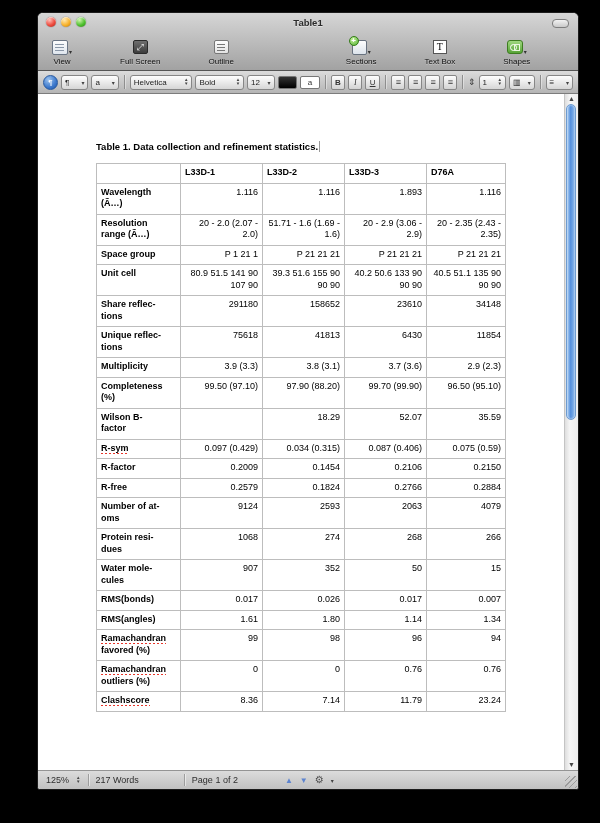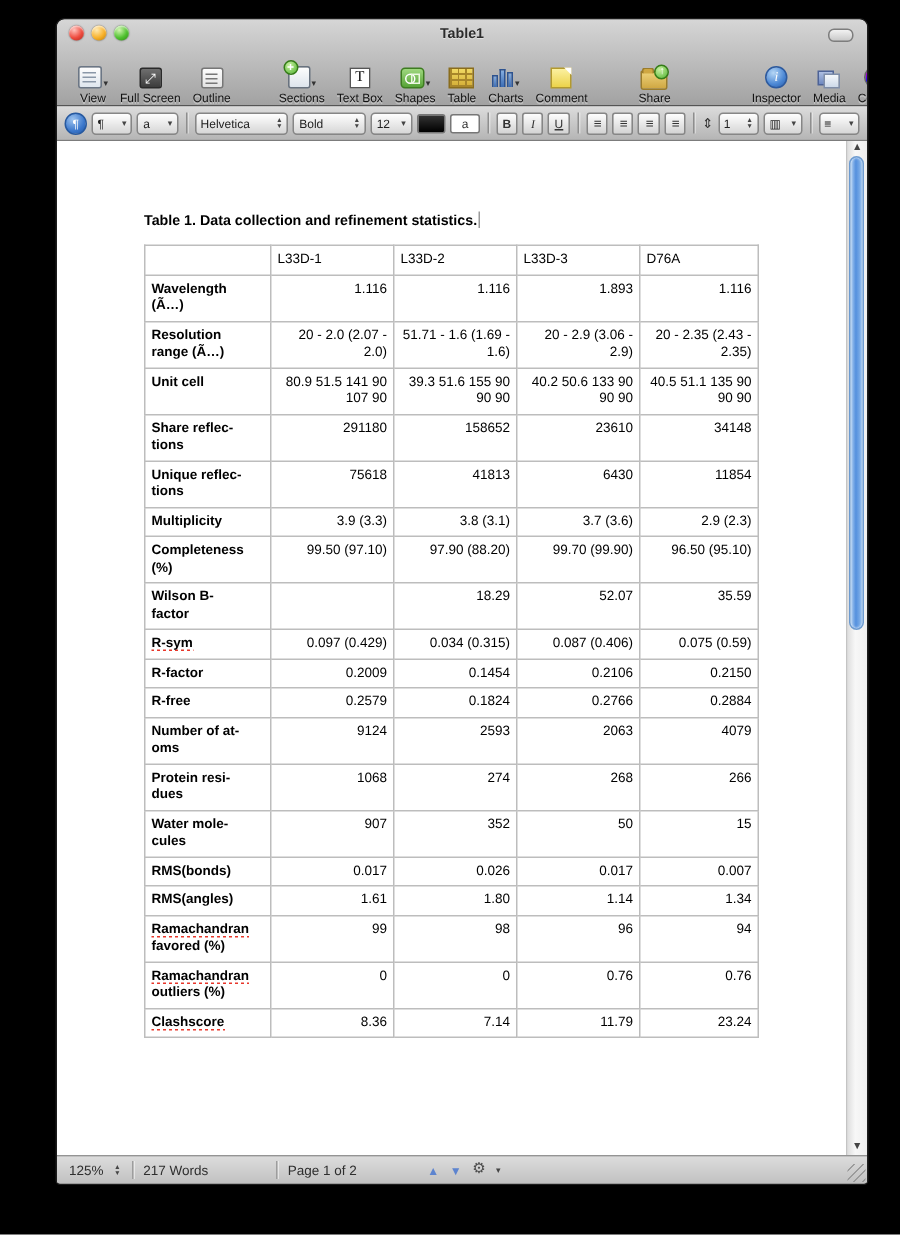--- a/index.html
+++ b/index.html
@@ -11,21 +11,21 @@
   .chrome{background:linear-gradient(#d6d6d6,#a2a2a2);border-bottom:1px solid #555;}
   .titlebar{height:18px;position:relative;display:flex;align-items:center;justify-content:center;}
   .title{font-size:9.5px;font-weight:bold;color:#2b2b2b;text-shadow:0 1px 0 rgba(255,255,255,.45);}
   .traffic{position:absolute;left:8px;top:4px;display:flex;gap:5px;}
   .light{width:10px;height:10px;border-radius:50%;box-shadow:inset 0 1px 1px rgba(255,255,255,.6),0 0 1px rgba(0,0,0,.7);}
   .light.red{background:radial-gradient(circle at 35% 30%,#ffc2bc,#ee4b3e 55%,#a8261c);}
   .light.yellow{background:radial-gradient(circle at 35% 30%,#ffe9b0,#f8b12a 55%,#b57709);}
   .light.green{background:radial-gradient(circle at 35% 30%,#d2f5b0,#4fc12f 55%,#2c8212);}
   .minpill{position:absolute;right:9px;top:6px;width:15px;height:7px;border:1px solid #7d7d7d;border-radius:4px;background:linear-gradient(#f2f2f2,#c9c9c9);}
   
-  .toolbar{height:37px;display:flex;align-items:flex-end;padding:2px 6px 0 10px;}
+  .toolbar{height:37px;display:flex;align-items:center;padding:2px 6px 0 10px;gap:40px;}
   .tool{display:flex;flex-direction:column;align-items:center;padding:0 4px;cursor:default;}
   .tool .ic{height:19px;display:flex;align-items:center;justify-content:center;gap:1px;}
   .tlabel{font-size:8px;color:#111;white-space:nowrap;text-shadow:0 1px 0 rgba(255,255,255,.35);}
   .tarrow{font-size:6px;color:#333;align-self:flex-end;margin-bottom:2px;}
   .tsep{width:1px;height:30px;background:rgba(0,0,0,.18);margin:1px 4px 0;box-shadow:1px 0 0 rgba(255,255,255,.25);}
   .m-sections{margin-left:16px;} .m-share{margin-left:18px;} .m-inspector{margin-left:38px;}
   
   .icon{display:inline-block;position:relative;}
   .view-icon{width:14px;height:13px;background:linear-gradient(#fdfdfd,#dfe6ee);border:1px solid #6b7685;border-radius:2px;}
   .view-icon::before{content:"";position:absolute;left:2px;top:3px;width:9px;height:1px;background:#8a97a8;box-shadow:0 3px 0 #8a97a8,0 6px 0 #8a97a8;}
@@ -75,21 +75,21 @@
   .fbtn.b{font-weight:bold;} .fbtn.i{font-style:italic;font-family:"Liberation Serif",serif;} .fbtn.u{text-decoration:underline;}
   .algn{letter-spacing:-1px;font-size:9px;}
   
   .content{flex:1;position:relative;background:#fff;overflow:hidden;}
   .doc{position:absolute;left:0;top:0;right:14px;bottom:0;}
   .doc-title{position:absolute;left:58px;top:47px;font-size:9.5px;font-weight:bold;color:#000;white-space:nowrap;}
   .caret{display:inline-block;width:1px;height:11px;background:#9a9a9a;vertical-align:-2px;margin-left:1px;}
   table.datatable{position:absolute;left:58px;top:69px;width:409px;border-collapse:collapse;table-layout:fixed;
     font-size:9px;line-height:11.5px;color:#000;}
   .datatable th,.datatable td{border:1px solid #bdbdbd;vertical-align:top;padding:3px 4px 4px;overflow:hidden;}
-  .datatable th{text-align:left;font-weight:normal;font-size:9px;}
+  .datatable th{text-align:left;font-weight:bold;font-size:9px;}
   .datatable td.lbl{font-weight:bold;white-space:pre-line;}
   .datatable td.val{text-align:right;}
   .misspell{padding-bottom:1px;background:repeating-linear-gradient(90deg,#e8362a 0 2px,rgba(0,0,0,0) 2px 4px) left bottom/100% 1px no-repeat;}
   
   .scrollbar{position:absolute;right:0;top:0;bottom:0;width:14px;background:linear-gradient(90deg,#dedede,#f7f7f7 40%,#eee);border-left:1px solid #c4c4c4;box-sizing:border-box;}
   .sb-up{position:absolute;top:1px;left:0;width:100%;text-align:center;font-size:7px;color:#444;}
   .sb-down{position:absolute;bottom:2px;left:0;width:100%;text-align:center;font-size:7px;color:#444;}
   .sb-thumb{position:absolute;top:10px;left:1px;width:10px;height:316px;border-radius:6px;
     background:linear-gradient(90deg,#aecff2,#5490de 45%,#8fbbec);border:1px solid #6d9bd0;box-shadow:inset 0 0 2px rgba(255,255,255,.9);box-sizing:border-box;}
   
@@ -305,20 +305,27 @@
             </tr>
             <tr>
               <td class="lbl"><span>Resolution</span>
 range (Ã…)</td>
               <td class="val">20 - 2.0 (2.07 - 2.0)</td>
               <td class="val">51.71 - 1.6 (1.69 - 1.6)</td>
               <td class="val">20 - 2.9 (3.06 - 2.9)</td>
               <td class="val">20 - 2.35 (2.43 - 2.35)</td>
             </tr>
             <tr>
+              <td class="lbl"><span>Space group</span></td>
+              <td class="val">P 1 21 1</td>
+              <td class="val">P 21 21 21</td>
+              <td class="val">P 21 21 21</td>
+              <td class="val">P 21 21 21</td>
+            </tr>
+            <tr>
               <td class="lbl"><span>Unit cell</span></td>
               <td class="val">80.9 51.5 141 90 107 90</td>
               <td class="val">39.3 51.6 155 90 90 90</td>
               <td class="val">40.2 50.6 133 90 90 90</td>
               <td class="val">40.5 51.1 135 90 90 90</td>
             </tr>
             <tr>
               <td class="lbl"><span>Share reflec-</span>
 tions</td>
               <td class="val">291180</td>

